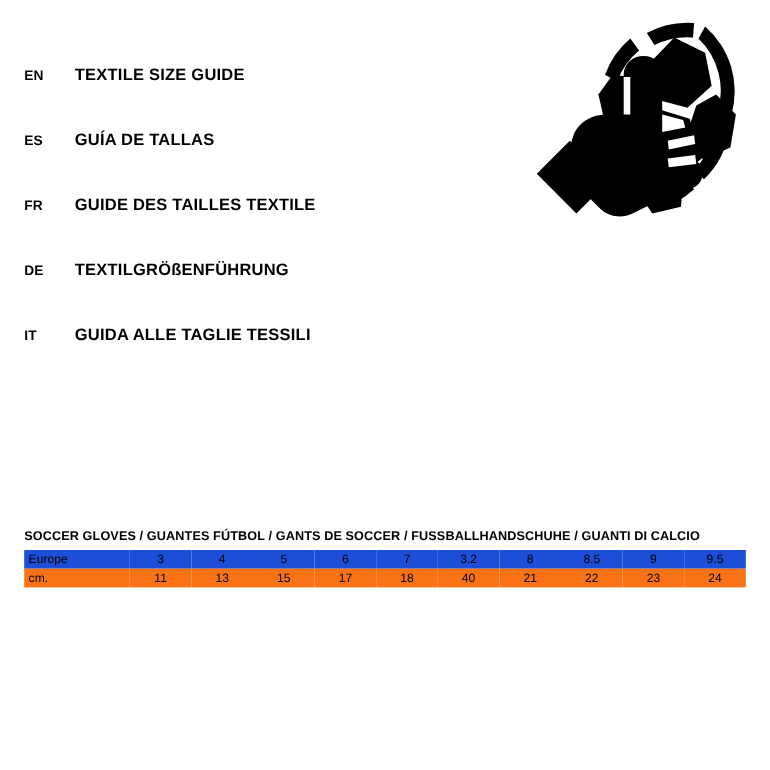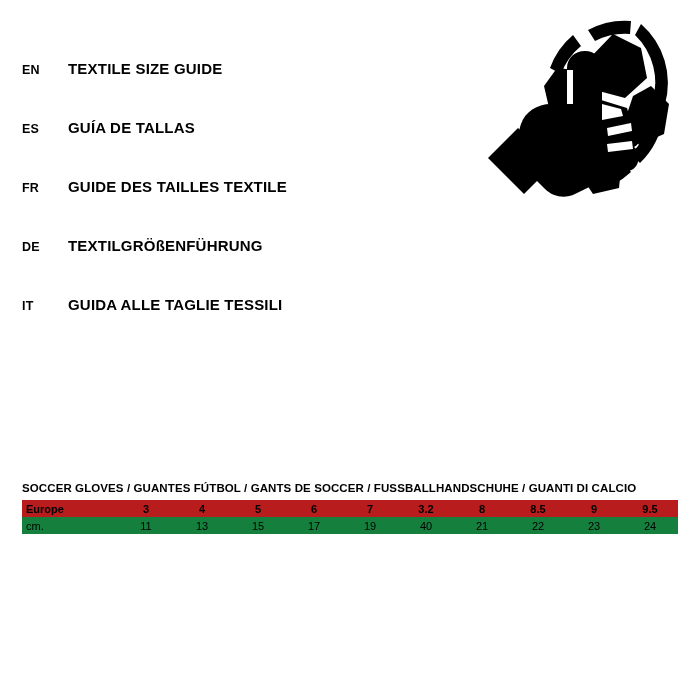--- a/index.html
+++ b/index.html
@@ -76,25 +76,24 @@
     table-layout: fixed;
   }
   table.size-table td {
     font-size: 11px;
     height: 17px;
     padding: 0;
     text-align: center;
     vertical-align: middle;
   }
   table.size-table tr.row-shaded td {
-    background: #b91c1c;
-    font-weight: bold;
+    background: #1d4ed8;
   }
   table.size-table tr.row-plain td {
-    background: #15803d;
+    background: #f97316;
   }
   table.size-table td.rowhead {
     text-align: left;
     padding-left: 4px;
     width: 92px;
   }
 </style>
 </head>
 <body>
 
@@ -169,21 +168,21 @@
         <td>8.5</td>
         <td>9</td>
         <td>9.5</td>
       </tr>
       <tr class="row-plain">
         <td class="rowhead">cm.</td>
         <td>11</td>
         <td>13</td>
         <td>15</td>
         <td>17</td>
-        <td>19</td>
+        <td>18</td>
         <td>40</td>
         <td>21</td>
         <td>22</td>
         <td>23</td>
         <td>24</td>
       </tr>
     </tbody>
   </table>
 </div>
 

